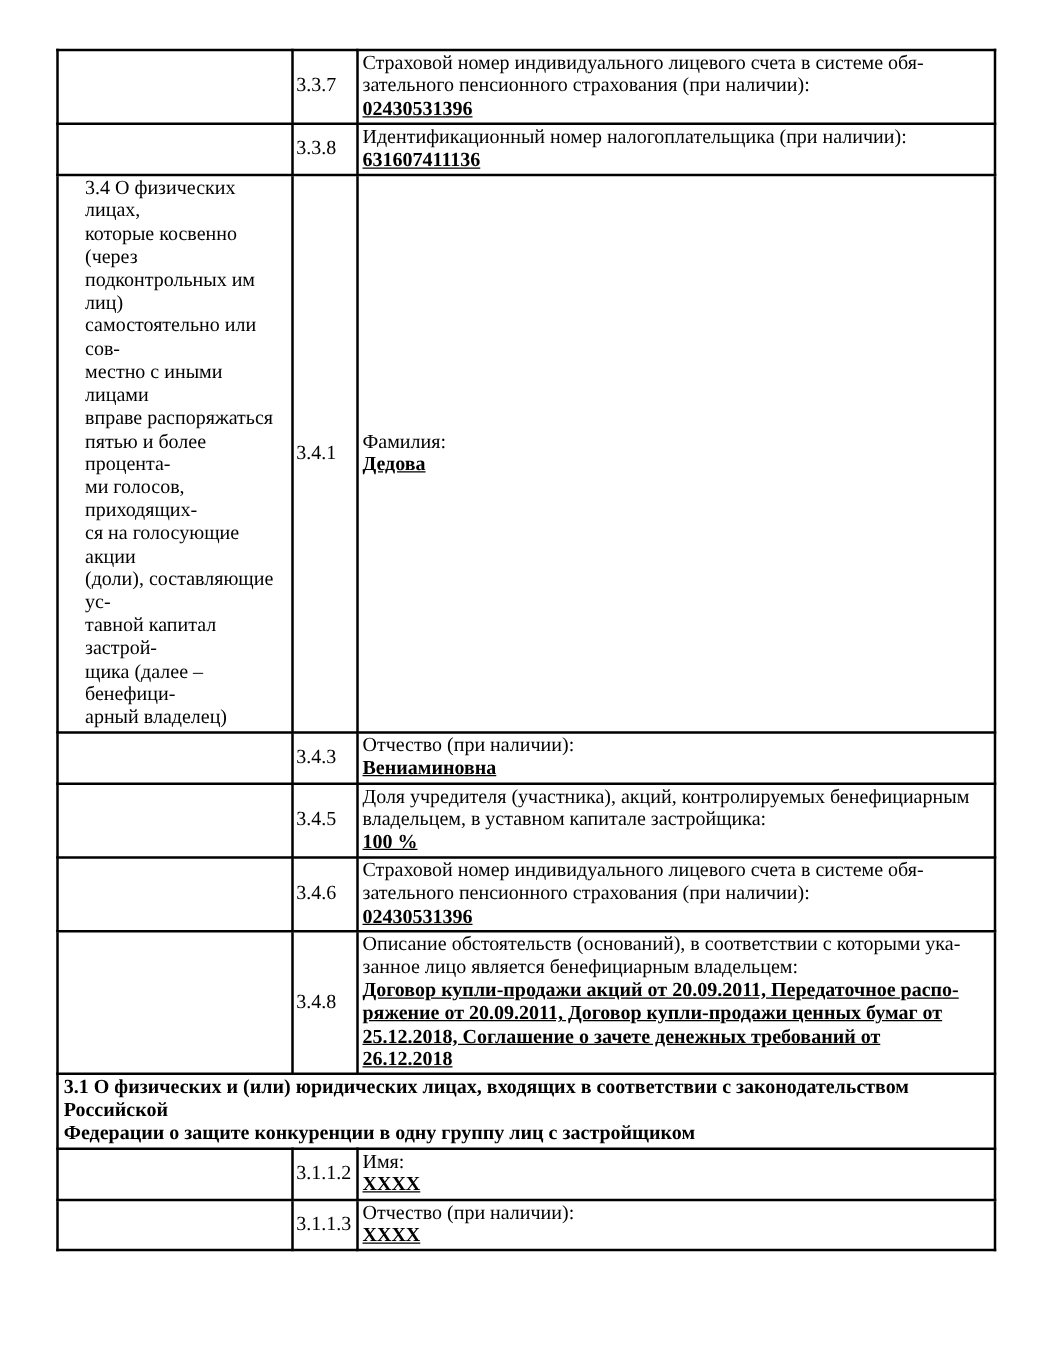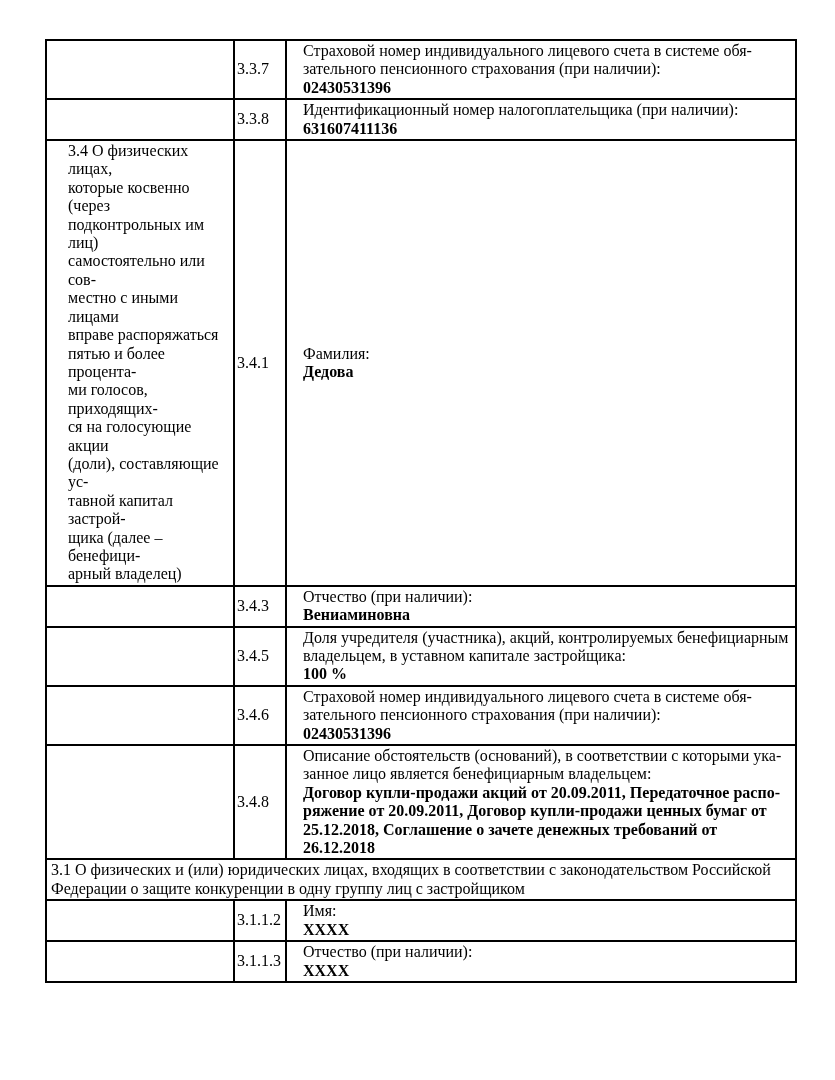--- a/index.html
+++ b/index.html
@@ -23,42 +23,44 @@
     border-collapse: collapse;
     table-layout: fixed;
   }
   col.c-desc { width: 188px; }
   col.c-num  { width: 52px; }
   col.c-val  { width: 510px; }
   td {
     border: 2px solid #000000;
     font-size: 16px;
     line-height: 18.4px;
-    padding: 1px 4px 1px 16px;
+    padding: 1px 4px 1px 3px;
     vertical-align: middle;
     overflow: hidden;
   }
   td.desc {
     vertical-align: top;
     white-space: pre-line;
     padding: 1px 2px 1px 21px;
   }
   td.num {
     padding: 1px 1px 1px 2px;
     vertical-align: middle;
   }
   td.val { vertical-align: middle; }
   .label { white-space: pre-line; }
   .value {
     font-weight: bold;
     white-space: pre-line;
+    text-decoration: underline;
   }
   td.section {
     white-space: pre-line;
     padding: 1px 4px;
+    font-weight: bold;
   }
 </style>
 </head>
 <body>
 
 <div class="page">
   <table class="doc-table">
     <colgroup>
       <col class="c-desc">
       <col class="c-num">

